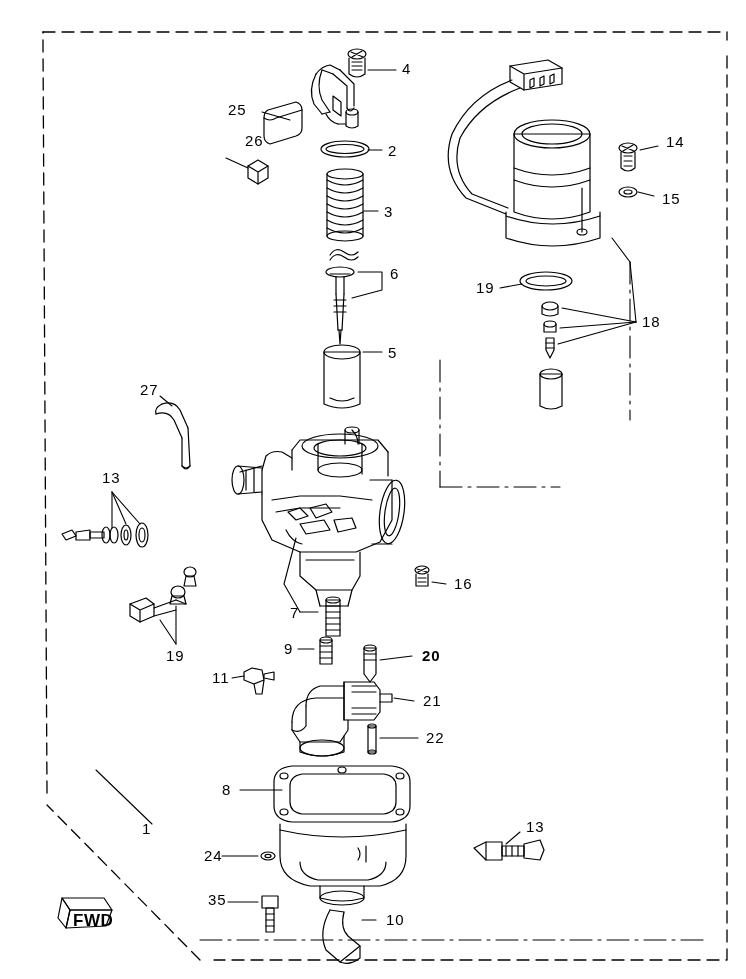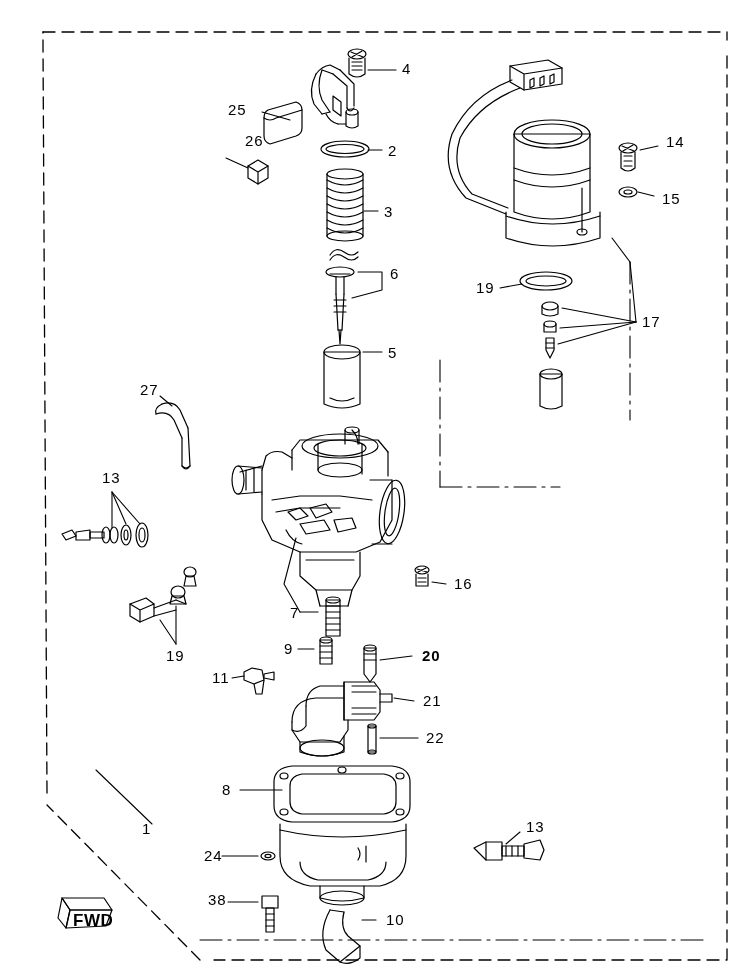--- a/index.html
+++ b/index.html
@@ -403,27 +403,27 @@
   <div class="callout" style="left:290px; top:604px;">7</div>
   <div class="callout" style="left:222px; top:781px;">8</div>
   <div class="callout" style="left:284px; top:640px;">9</div>
   <div class="callout" style="left:386px; top:911px;">10</div>
   <div class="callout" style="left:212px; top:669px;">11</div>
   <div class="callout" style="left:102px; top:469px;">13</div>
   <div class="callout" style="left:526px; top:818px;">13</div>
   <div class="callout" style="left:666px; top:133px;">14</div>
   <div class="callout" style="left:662px; top:190px;">15</div>
   <div class="callout" style="left:454px; top:575px;">16</div>
-  <div class="callout" style="left:642px; top:313px;">17</div>
+  <div class="callout" style="left:642px; top:313px;">18</div>
   <div class="callout" style="left:476px; top:279px;">19</div>
   <div class="callout" style="left:166px; top:647px;">19</div>
   <div class="callout" style="left:422px; top:647px;font-weight:bold;">20</div>
   <div class="callout" style="left:423px; top:692px;">21</div>
   <div class="callout" style="left:426px; top:729px;">22</div>
-  <div class="callout" style="left:208px; top:891px;">38</div>
+  <div class="callout" style="left:208px; top:891px;">35</div>
   <div class="callout" style="left:204px; top:847px;">24</div>
   <div class="callout" style="left:228px; top:101px;">25</div>
   <div class="callout" style="left:201px; top:132px;margin-left:44px;">26</div>
   <div class="callout" style="left:140px; top:381px;">27</div>
 
   <div class="fwd-label" style="left:73px; top:911px;">FWD</div>
 
 </div>
 
 </body></html>

